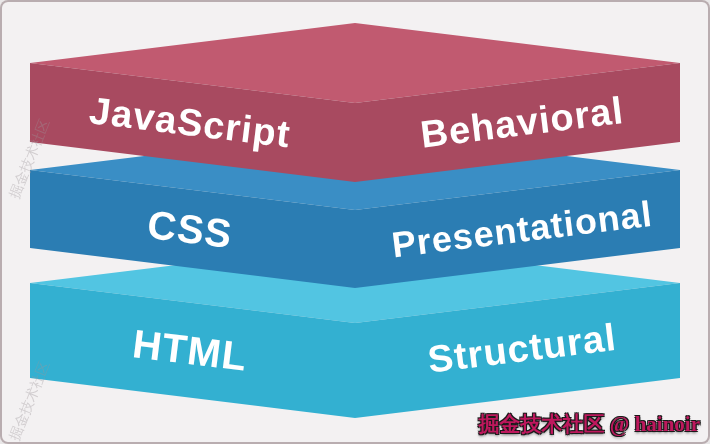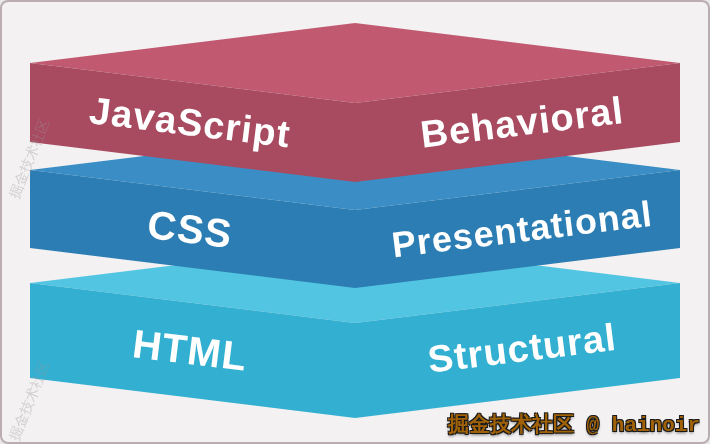--- a/index.html
+++ b/index.html
@@ -36,22 +36,22 @@
     pointer-events: none;
   }
   .wm1 { top: 150px; }
   .wm2 { top: 392px; }
   .wm-br {
     position: absolute;
     right: 10px;
     bottom: 6px;
     font-size: 21px;
     font-weight: 700;
-    color: #a16207;
-    font-family: Liberation Mono, monospace;
+    color: #be185d;
+    font-family: Liberation Serif, serif;
     text-shadow:
       -1px -1px 0 #1a1a1a,
        1px -1px 0 #1a1a1a,
       -1px  1px 0 #1a1a1a,
        1px  1px 0 #1a1a1a,
        0 2px 3px rgba(0,0,0,0.55);
     white-space: nowrap;
   }
 </style>
 </head>

